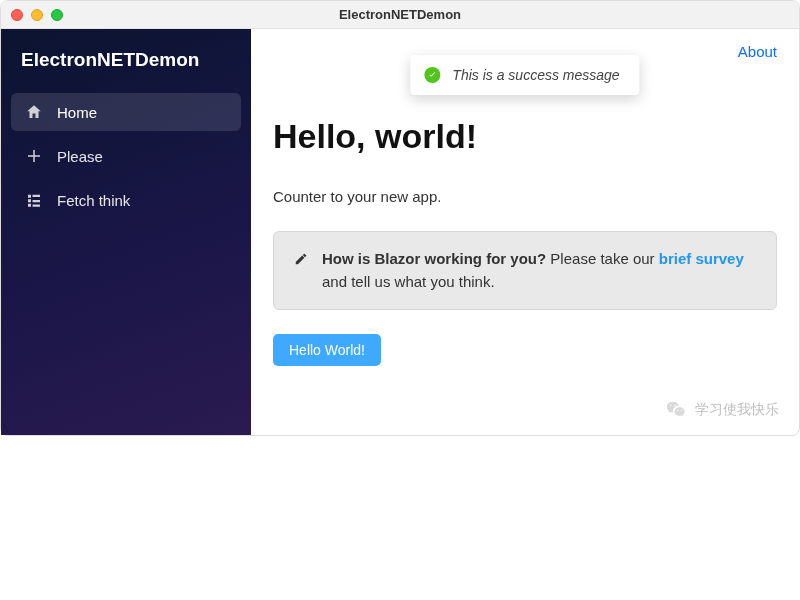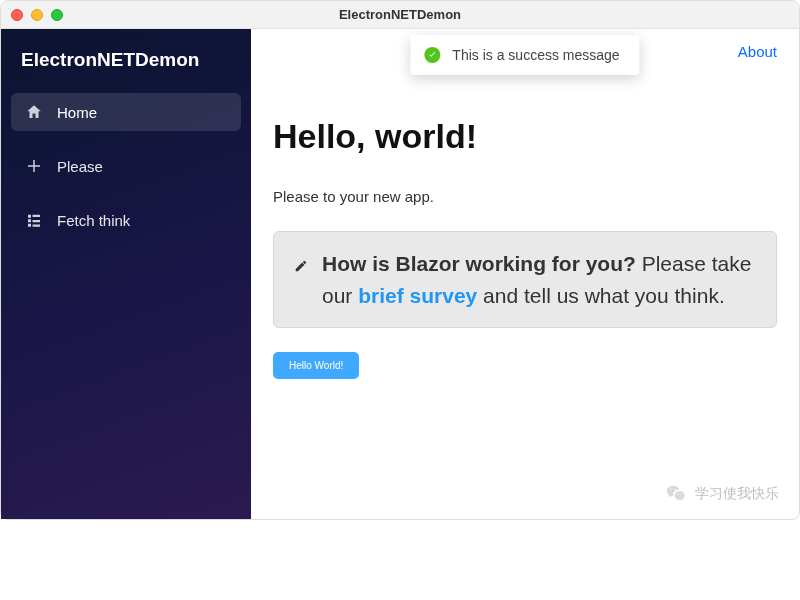--- a/index.html
+++ b/index.html
@@ -1,47 +1,47 @@
 <!DOCTYPE html>
 <html><head>
 <meta charset="utf-8">
 <style>
   * { box-sizing: border-box; margin: 0; padding: 0; }
   html, body { width: 800px; height: 600px; font-family: -apple-system, BlinkMacSystemFont, "Segoe UI", Helvetica, Arial, sans-serif; overflow: hidden; }
-  .window { width: 800px; height: 520px; background: #fff; border: 1px solid #ddd; border-radius: 8px; display: flex; flex-direction: column; position: relative; }
+  .window { width: 800px; height: 436px; background: #fff; border: 1px solid #ddd; border-radius: 8px; display: flex; flex-direction: column; position: relative; }
   .titlebar { height: 28px; background: #f2f2f2; border-bottom: 1px solid #e3e3e3; display: flex; align-items: center; position: relative; border-radius: 8px 8px 0 0; }
   .traffic { display: flex; gap: 8px; margin-left: 10px; }
   .tl { width: 12px; height: 12px; border-radius: 50%; }
   .tl.red { background: #ff5f57; border: 0.5px solid #e0443e; }
   .tl.yellow { background: #febc2e; border: 0.5px solid #dea123; }
   .tl.green { background: #28c840; border: 0.5px solid #1aab29; }
   .titlebar-title { position: absolute; left: 0; right: 0; text-align: center; font-size: 13px; font-weight: 600; color: #333; pointer-events: none; }
   .body { flex: 1; display: flex; min-height: 0; }
   .sidebar { width: 250px; background: linear-gradient(160deg, #0b1430 0%, #1a1648 55%, #2a1a4f 100%); color: #fff; padding-top: 14px; display: flex; flex-direction: column; }
   .brand { font-size: 19px; font-weight: 600; padding: 6px 20px 22px 20px; color: #fff; }
-  .nav { display: flex; flex-direction: column; gap: 16px; padding: 0 10px; }
+  .nav { display: flex; flex-direction: column; gap: 6px; padding: 0 10px; }
   .nav-item { display: flex; align-items: center; gap: 14px; padding: 10px 14px; border-radius: 6px; color: #e6e6ea; font-size: 15px; cursor: pointer; }
   .nav-item.active { background: rgba(255,255,255,0.12); color: #fff; }
   .nav-item .icon { width: 18px; height: 18px; display: flex; align-items: center; justify-content: center; color: #d0d0d8; }
   .nav-item .icon svg { width: 18px; height: 18px; fill: currentColor; }
   .content { flex: 1; position: relative; padding: 16px 22px 20px 22px; overflow: hidden; }
   .top-right { position: absolute; top: 14px; right: 22px; }
   .about-link { color: #0d6efd; font-size: 15px; text-decoration: none; cursor: pointer; }
-  .toast { position: absolute; top: 6px; left: 50%; transform: translateX(-50%); background: #fff; box-shadow: 0 4px 14px rgba(0,0,0,0.18); border-radius: 4px; padding: 12px 20px 12px 14px; display: flex; align-items: center; gap: 12px; font-size: 14px; color: #444; z-index: 10; min-width: 220px; }
+  .toast { position: absolute; top: 26px; left: 50%; transform: translateX(-50%); background: #fff; box-shadow: 0 4px 14px rgba(0,0,0,0.18); border-radius: 4px; padding: 12px 20px 12px 14px; display: flex; align-items: center; gap: 12px; font-size: 14px; color: #444; z-index: 10; min-width: 220px; font-style: italic; }
   .toast .check { width: 16px; height: 16px; border-radius: 50%; background: #52c41a; display: flex; align-items: center; justify-content: center; }
   .toast .check svg { width: 10px; height: 10px; fill: #fff; }
   .main { margin-top: 72px; }
   h1.page-title { font-size: 34px; font-weight: 700; color: #111; margin-bottom: 32px; }
   .welcome { font-size: 15px; color: #333; margin-bottom: 26px; }
-  .alert { background: #e9e9e9; border: 1px solid #d6d6d6; border-radius: 6px; padding: 16px 20px; color: #333; font-size: 21px; line-height: 1.5; display: flex; gap: 14px; margin-bottom: 24px; }
+  .alert { background: #e9e9e9; border: 1px solid #d6d6d6; border-radius: 6px; padding: 16px 20px; color: #333; font-size: 15px; line-height: 1.5; display: flex; gap: 14px; margin-bottom: 24px; }
   .alert .pencil { flex: 0 0 auto; margin-top: 2px; }
   .alert .pencil svg { width: 14px; height: 14px; fill: #333; }
   .alert b { font-weight: 600; }
   .alert a { color: #2196f3; font-weight: 600; text-decoration: none; cursor: pointer; }
-  .btn { display: inline-block; background: #3fa8ff; color: #fff; border: none; border-radius: 5px; padding: 8px 16px; font-size: 10px; cursor: pointer; }
+  .btn { display: inline-block; background: #3fa8ff; color: #fff; border: none; border-radius: 5px; padding: 8px 16px; font-size: 14px; cursor: pointer; }
   .watermark { position: absolute; right: 20px; bottom: 14px; display: flex; align-items: center; gap: 8px; opacity: 0.55; color: #888; font-size: 14px; pointer-events: none; text-align: right; }
   .watermark .bubble { width: 22px; height: 22px; }
   .watermark .bubble svg { width: 22px; height: 22px; fill: #bbb; }
 </style>
 </head>
 <body>
 
 <div class="window">
 
   <div class="titlebar">
@@ -99,21 +99,21 @@
         <span class="check">
           <svg viewBox="0 0 24 24">
               <path d="M9 16.2l-4.2-4.2 1.4-1.4L9 13.4l8.8-8.8 1.4 1.4z"></path>
             </svg>
         </span>
         <span>This is a success message</span>
       </div>
 
       <div class="main">
         <h1 class="page-title">Hello, world!</h1>
-        <p class="welcome">Please to your new app.</p>
+        <p class="welcome">Counter to your new app.</p>
 
         <div class="alert">
           <span class="pencil">
             <svg viewBox="0 0 24 24">
                 <path d="M3 17.25V21h3.75L17.81 9.94l-3.75-3.75L3 17.25zM20.71 7.04a1 1 0 0 0 0-1.41l-2.34-2.34a1 1 0 0 0-1.41 0l-1.83 1.83 3.75 3.75 1.83-1.83z"></path>
               </svg>
           </span>
           <div>
             <b>How is Blazor working for you?</b><span> Please take our </span><a>brief survey</a><span> and tell us what you think.</span>
           </div>

